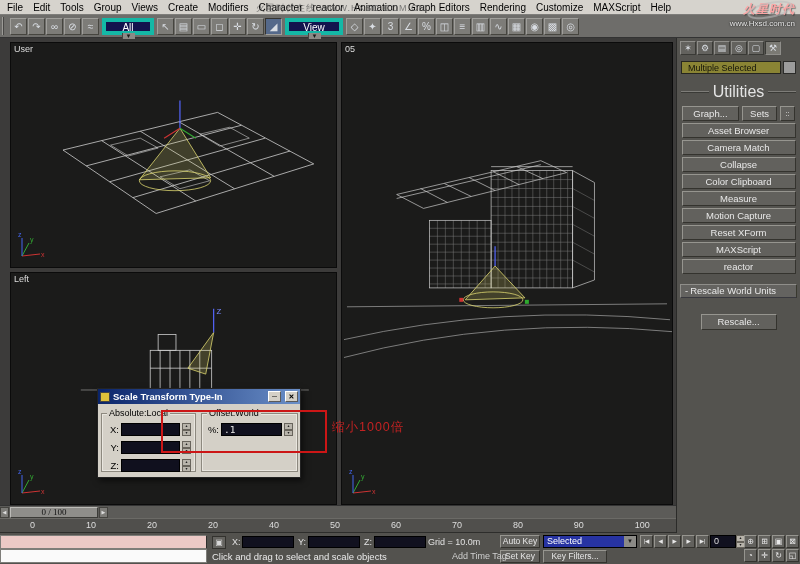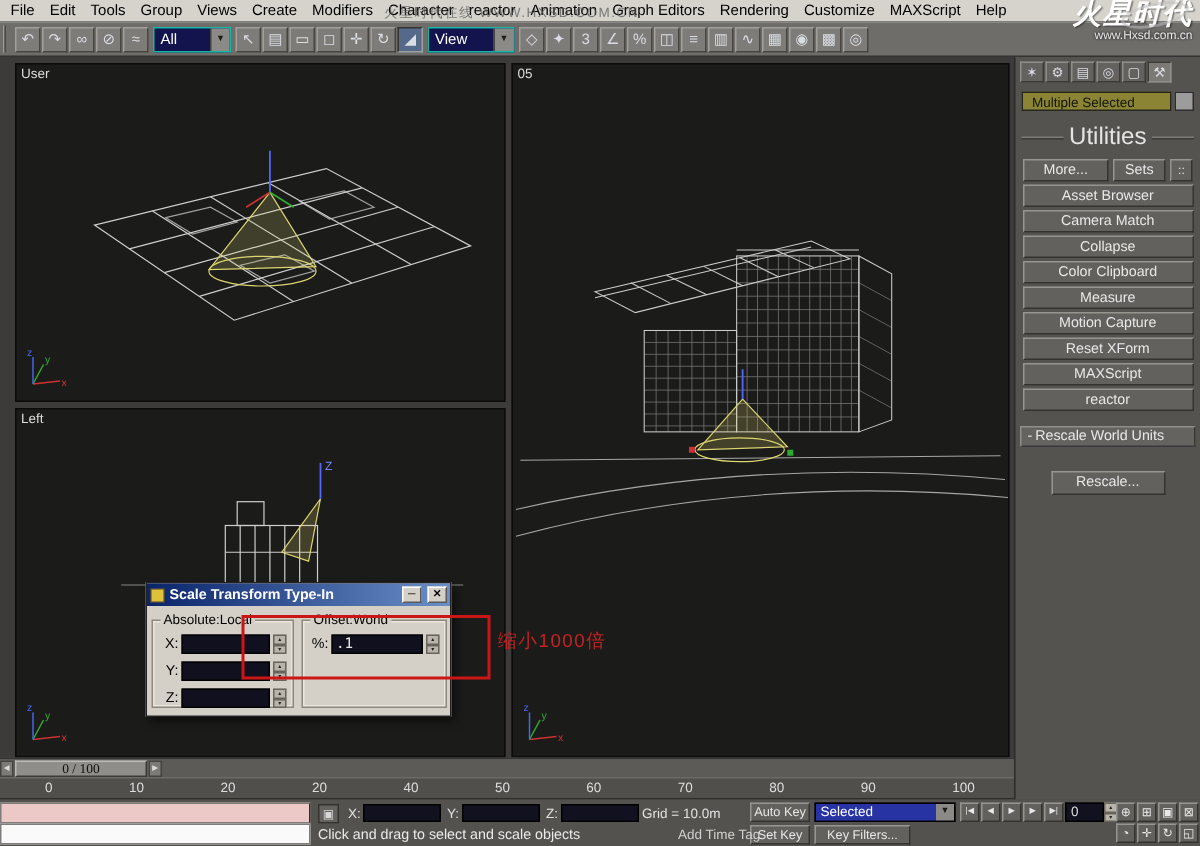--- a/index.html
+++ b/index.html
@@ -16,22 +16,22 @@
   
   .toolbar { position:absolute; top:15px; left:0; right:0; height:23px; background:#6e6d6a;
              display:flex; align-items:center; gap:1px; padding:0 2px;
              border-bottom:1px solid #333; z-index:4; }
   .grip { width:5px; height:18px; border-left:2px ridge #9c9b97; margin-right:2px; }
   .tgroup { display:flex; gap:1px; }
   .ticon { width:17px; height:17px; background:#7d7c78; border:1px solid;
            border-color:#a09f9b #46453f #46453f #a09f9b; color:#d9dde3;
            font-size:10px; line-height:15px; text-align:center; flex:0 0 auto; overflow:hidden; }
   .ticon.active { background:#55698a; border-color:#353430 #a09f9b #a09f9b #353430; }
-  .tdrop { height:17px; background:#13134e; border:1px solid #14b8a6; color:#fff;
-           font-size:10px; display:flex; align-items:center; margin:0 2px; }
+  .tdrop { height:17px; background:#13134e; border:4px solid #14b8a6; color:#fff;
+           font-size:10px; display:flex; align-items:center; margin:0 2px;flex-direction:column; }
   .tdrop .dval { padding:0 4px; flex:1; white-space:nowrap; }
   .tdrop .arrow { width:13px; height:100%; background:#8b8a86; color:#1c1c1c; font-size:6px;
                   display:flex; align-items:center; justify-content:center; border-left:1px solid #45443f; }
   .tdrop.all { width:52px; } .tdrop.view { width:58px; }
 
   
   .stage { position:absolute; top:38px; left:0; width:676px; height:467px; background:#3c3b3a; }
   .vp { position:absolute; background:#1b1b1a; border:1px solid #0b0b0b; }
   .vp-user { left:10px; top:4px; width:327px; height:226px; }
   .vp-left { left:10px; top:234px; width:327px; height:233px; }
@@ -135,21 +135,21 @@
                border:1px solid #000; color:#ddd; font-size:9px; line-height:11px; padding-left:3px; }
   .tspin { position:absolute; left:736px; top:2px; }
   .navgrid { position:absolute; left:744px; top:2px; display:grid;
              grid-template-columns:repeat(4,13px); grid-auto-rows:13px; gap:1px; }
   .navgrid .pbtn { width:13px; height:13px; font-size:8px; line-height:11px; padding:0; }
   .prompt { position:absolute; left:212px; top:18px; color:#eaeaea; font-size:9.5px; white-space:nowrap; }
   .addtag { position:absolute; left:452px; top:18px; color:#cfcfcf; font-size:9px; white-space:nowrap; }
 
   
   .wm-logo { position:absolute; right:5px; top:0px; z-index:30; text-align:right; pointer-events:none; }
-  .wm-brand { color:#ffffff; font-size:19px; font-weight:bold; font-style:italic; letter-spacing:1px;
+  .wm-brand { color:#fca5a5; font-size:12px; font-weight:bold; font-style:italic; letter-spacing:1px;
               text-shadow:1px 1px 1px rgba(0,0,0,.45); line-height:19px; }
   .wm-swoosh { position:absolute; right:2px; top:2px; width:46px; height:16px;
                border:2px solid rgba(190,190,190,.55); border-radius:50%; transform:rotate(-12deg); }
   .wm-site { color:#e9e9e9; font-size:8px; text-shadow:0 0 2px #000; }
   .wm-faint { position:absolute; left:213px; top:2px; color:rgba(90,90,90,.75); font-size:9px;
               z-index:31; pointer-events:none; letter-spacing:1px;margin-left:43px; }
 </style>
 </head>
 <body>
 
@@ -376,21 +376,21 @@
         <div class="ptab active">⚒</div>
       </div>
     <div class="sel-field">
       <div class="sel-value">Multiple Selected</div>
       <div class="sel-swatch"></div>
     </div>
     <div class="roll-title">
       <span>Utilities</span>
     </div>
     <div class="btnrow">
-      <button class="pbtn more-btn">More...</button>
+      <button class="pbtn more-btn">Graph...</button>
       <button class="pbtn sets-btn">Sets</button>
       <button class="pbtn cfgsets-btn">::</button>
     </div>
     <div>
         <button class="pbtn ubtn">Asset Browser</button>
         <button class="pbtn ubtn">Camera Match</button>
         <button class="pbtn ubtn">Collapse</button>
         <button class="pbtn ubtn">Color Clipboard</button>
         <button class="pbtn ubtn">Measure</button>
         <button class="pbtn ubtn">Motion Capture</button>

